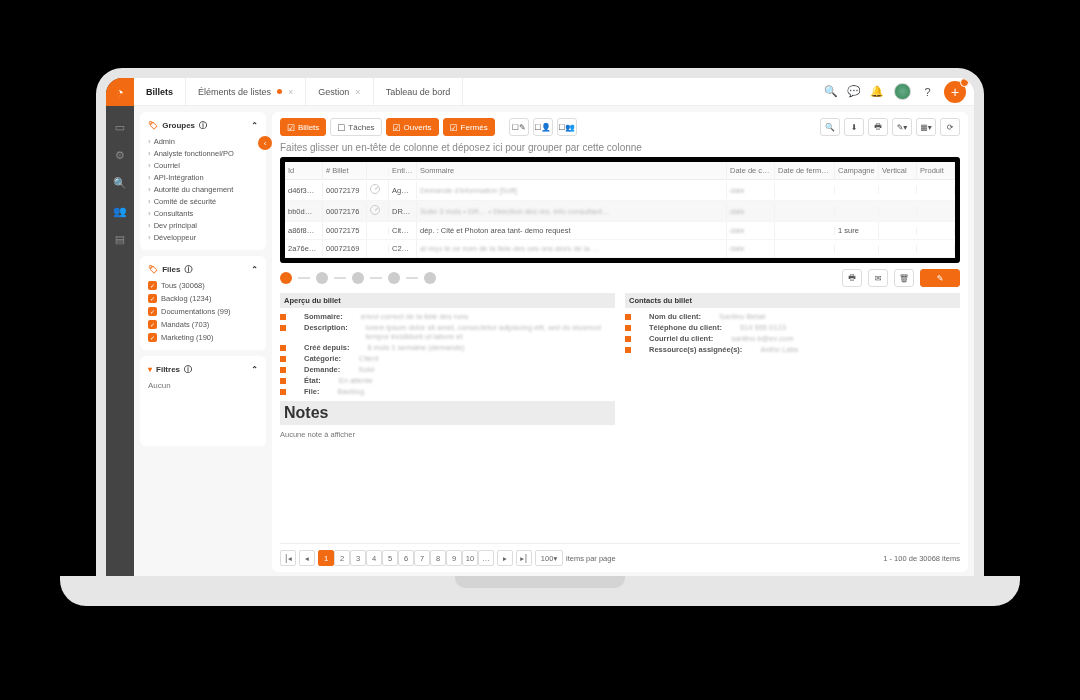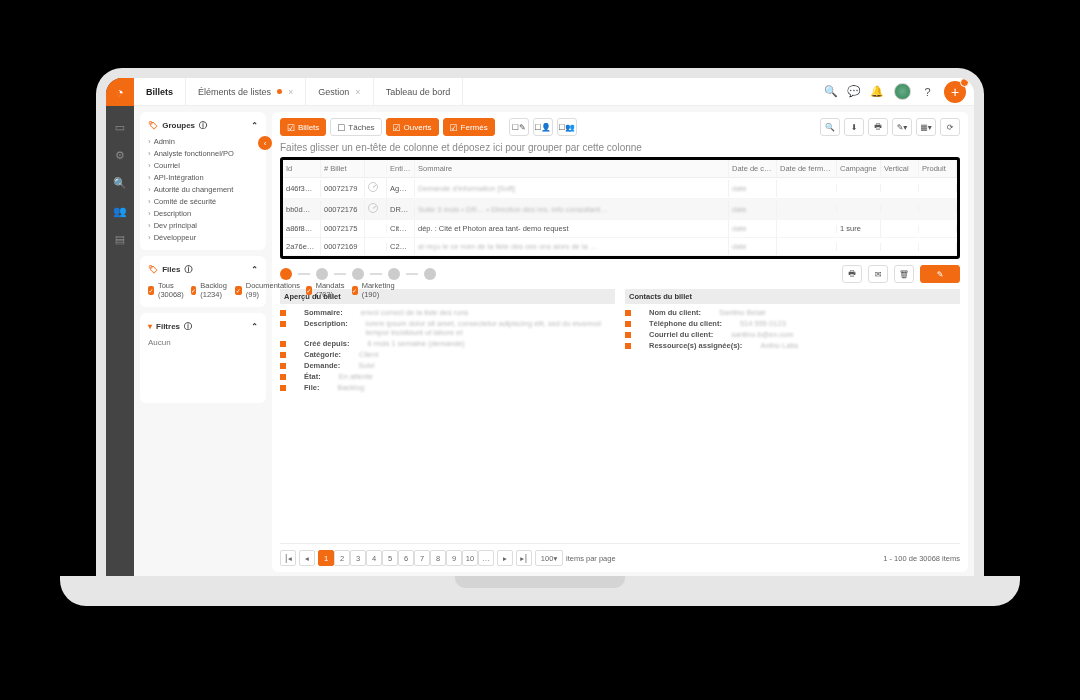--- a/index.html
+++ b/index.html
@@ -25,35 +25,35 @@
 .fab .badge { position:absolute; top:-3px; right:-3px; width:9px; height:9px; border-radius:50%; background:#f26a12; border:1px solid #fff; font-size:5px; color:#fff; display:flex; align-items:center; justify-content:center;}
 .body { flex:1; display:flex; background:#f7f7f7; min-height:0; padding: 6px; gap:6px; }
 .panels { width: 126px; display:flex; flex-direction:column; gap:6px; position:relative;}
 .panel { background:#fff; border-radius:6px; padding:8px; font-size:8px; }
 .panel-h { display:flex; align-items:center; gap:4px; font-weight:bold; color:#333; margin-bottom:6px;}
 .panel-h .picon { color:#f26a12; font-size:8px;}
 .panel-h .chev { margin-left:auto; font-size:8px;}
 .glist { list-style:none; display:flex; flex-direction:column; gap:3px;}
 .glist li { color:#555; font-size:7.5px; cursor:pointer; display:flex; align-items:center; gap:3px;}
 .glist li::before { content:'›'; color:#999; font-size:8px;}
-.flist { list-style:none; display:flex; flex-direction:row; gap:4px;}
+.flist { list-style:none; display:flex; flex-direction:column; gap:4px;}
 .flist li { display:flex; align-items:center; gap:4px; color:#555; font-size:7.5px;}
 .cb { width:9px; height:9px; border-radius:2px; background:#f26a12; display:inline-flex; align-items:center; justify-content:center; color:#fff; font-size:6px;}
 .collapse-dot { position:absolute; top:24px; right:-6px; width:14px; height:14px; border-radius:50%; background:#f26a12; color:#fff; font-size:8px; display:flex; align-items:center; justify-content:center;}
 .main { flex:1; background:#fff; border-radius:6px; display:flex; flex-direction:column; min-width:0; padding:6px 8px;}
 .toolbar-row { display:flex; align-items:center; gap:4px; margin-bottom:4px;}
 .btn { height:18px; border:1px solid #ddd; border-radius:3px; background:#fff; font-size:8px; padding:0 6px; display:inline-flex; align-items:center; gap:3px; color:#555; cursor:pointer;}
 .btn.orange { background:#f26a12; color:#fff; border-color:#f26a12;}
 .btn.icon { width:20px; padding:0; justify-content:center;}
 .btn .ck { width:8px; height:8px; display:inline-block;}
 .btn .ck.checked::before{content:'☑'; font-size:9px;}
 .btn .ck.empty::before{content:'☐'; font-size:9px;}
 .spacer { flex:1; }
 .hint { font-size:10px; color:#888; margin:2px 0 4px;}
-.grid { border:3px solid #000000; border-radius:3px; font-size:7.5px; overflow:hidden;}
+.grid { border:5px solid #000000; border-radius:3px; font-size:7.5px; overflow:hidden;}
 .ghead, .grow { display:grid; grid-template-columns: 38px 44px 22px 28px 1fr 48px 60px 44px 38px 38px; align-items:center;}
 .ghead { background:#fafafa; color:#777; border-bottom:1px solid #eee;}
 .ghead > div, .grow > div { padding:4px 3px; white-space:nowrap; overflow:hidden; text-overflow:ellipsis; border-right:1px solid #f2f2f2;}
 .grow { border-bottom:1px solid #f5f5f5; color:#555;}
 .grow:nth-child(2){ background:#f7f7f7;}
 .blur { filter: blur(1.2px); color:#bbb;}
 .circ { width:10px; height:10px; border:1px solid #ccc; border-radius:50%; display:inline-block; position:relative;}
 .circ::after{content:'';position:absolute;width:4px;height:1px;background:#ccc;left:4px;top:4px;transform-origin:left;transform:rotate(-40deg);}
 .sw-row { display:flex; align-items:center; gap:6px; margin:6px 0;}
 .sw-dot { width:12px; height:12px; border-radius:50%; background:#ccc;}
@@ -125,21 +125,21 @@
                 <span>ⓘ</span>
                 <span class="chev">⌃</span>
               </div>
          <ul class="glist" id="glist">
                 <li>Admin</li>
                 <li>Analyste fonctionnel/PO</li>
                 <li>Courriel</li>
                 <li>API-Intégration</li>
                 <li>Autorité du changement</li>
                 <li>Comité de sécurité</li>
-                <li>Description</li>
+                <li>Consultants</li>
                 <li>Dev principal</li>
                 <li>Développeur</li>
               </ul>
        </div>
        <div class="panel">
          <div class="panel-h">
                 <span class="picon">🏷</span>
                 <span>Files</span> 
                 <span>ⓘ</span>
                 <span class="chev">⌃</span>
@@ -349,20 +349,24 @@
                   </div>
                   <div class="drow">
                     <span class="sq"></span>
                     <span class="lab">Ressource(s) assignée(s):</span>
                     <span class="val  blur">Antho Labs</span>
                   </div>
                 </div>
          </div>
        </div>
        <div class="notes-row">
+         <div>
+           <div class="detail-h">Notes</div>
+           <div style="font-size:7.5px;color:#777;padding:2px 0;">Aucune note à afficher</div>
+         </div>
        </div>
        <div class="pager">
          <span class="pg">⎮◂</span>
          <span class="pg">◂</span>
          <span id="pages"><span class="pg active">1</span><span class="pg">2</span><span class="pg">3</span><span class="pg">4</span><span class="pg">5</span><span class="pg">6</span><span class="pg">7</span><span class="pg">8</span><span class="pg">9</span><span class="pg">10</span><span class="pg">…</span></span>
          <span class="pg">▸</span>
          <span class="pg">▸⎮</span>
          <span class="pg sel"><span>100</span> ▾</span>
          <span>items par page</span>
          <span class="info">1 - 100 de 30068 items</span>

